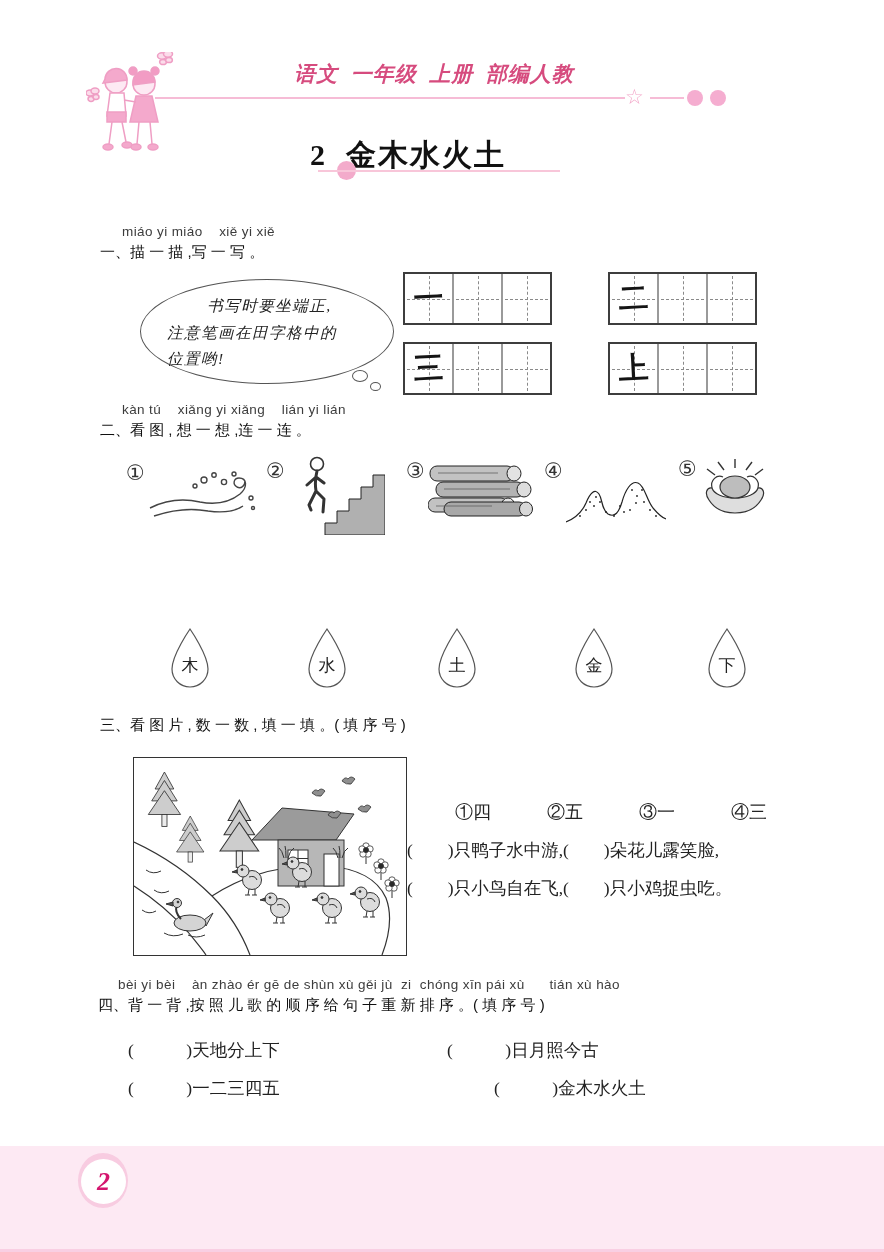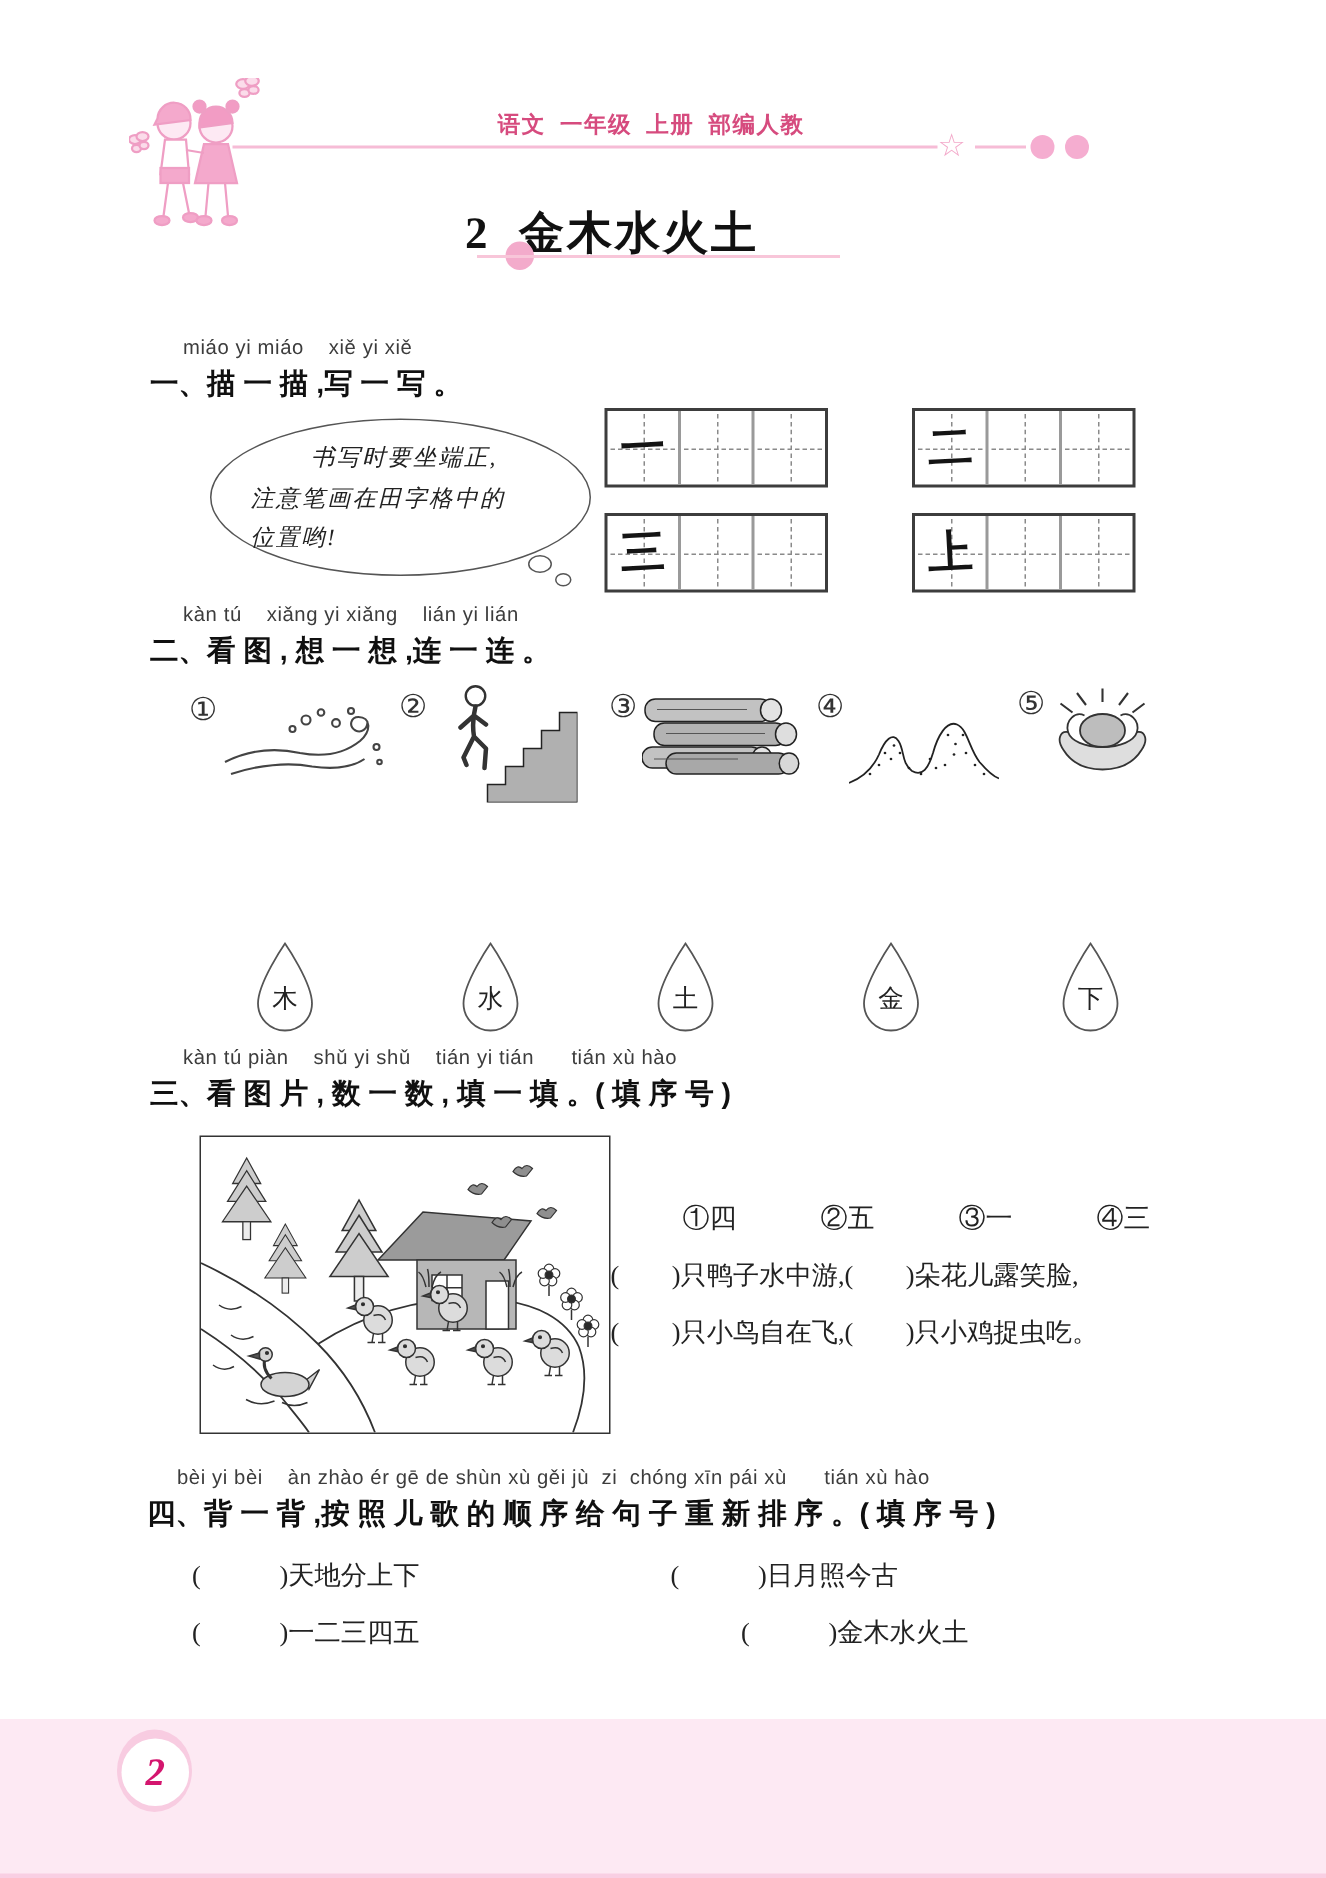--- a/index.html
+++ b/index.html
@@ -2,40 +2,40 @@
 <html><head>
 <meta charset="utf-8">
 <style>
   html,body { margin:0; padding:0; background:#ffffff; }
   #page { position:relative; width:884px; height:1252px; background:#ffffff; overflow:hidden;
           font-family:"Liberation Serif", serif; color:#1a1a1a; }
 
   .abs { position:absolute; }
 
   
-  .header-edition { position:absolute; left:284px; top:74px; width:300px; text-align:center;
-                    font-weight:bold; font-size:15px; letter-spacing:1px; color:#d64b7e;
-                    font-family:"Liberation Serif", serif; white-space:pre; }
+  .header-edition { position:absolute; left:284px; top:60px; width:300px; text-align:center;
+                    font-weight:bold; font-size:21px; letter-spacing:1px; color:#d64b7e;
+                    font-family:"Liberation Serif", serif; white-space:pre;font-style:italic; }
   .header-line1 { position:absolute; left:155px; top:97px; width:470px; border-top:2px solid #f6bcd6; }
   .header-star  { position:absolute; left:625px; top:85px; font-size:21px; color:#f3a9ca;
                   font-family:"DejaVu Sans", sans-serif; }
   .header-line2 { position:absolute; left:650px; top:97px; width:34px; border-top:2px solid #f6bcd6; }
   .header-dot   { position:absolute; width:16px; height:16px; border-radius:50%; background:#f5add0; top:90px; }
 
   
   .lesson-title { position:absolute; left:310px; top:135px; width:280px; text-align:left;
                   font-size:30px; font-weight:bold; letter-spacing:2px; color:#111; white-space:pre; }
   .title-underline { position:absolute; left:318px; top:170px; width:242px; height:2px; background:#f8c6d9; }
   .title-dot { position:absolute; left:337px; top:161px; width:19px; height:19px; border-radius:50%;
                background:#f3abcb; }
 
   .pinyin { position:absolute; font-family:"Liberation Sans", sans-serif; font-size:13.5px;
             color:#3c3c3c; white-space:pre; letter-spacing:0.4px; }
-  .heading { position:absolute; font-family:"Liberation Sans", sans-serif; font-weight:bold;
-             font-size:19px; color:#101010; white-space:pre; }
+  .heading { position:absolute; font-family:"Liberation Sans", sans-serif; font-weight:normal;
+             font-size:15px; color:#101010; white-space:pre; }
   .fill-line { position:absolute; font-size:17.5px; color:#222; white-space:pre; }
 
   
   .bubble { position:absolute; left:140px; top:279px; width:252px; height:103px;
             border:1.4px solid #555; border-radius:50%; background:#fff; }
   .bubble-text { position:absolute; left:26px; top:13px; width:206px; font-size:15.5px;
                  line-height:1.72; letter-spacing:1.5px; color:#222; font-style:italic; }
   .bubble-line { display:block; }
   .bubble-line.first { text-indent:2.6em; }
   .bubble-dot { position:absolute; border:1.2px solid #555; border-radius:50%; background:#fff; }
@@ -266,21 +266,20 @@
     </svg>
     <div class="drop-char">金</div>
   </div>
   <div class="drop" style="left:706px; top:627px;">
     <svg width="42" height="62" viewBox="0 0 42 62">
       <path d="M21,2 C21,2 39,28 39,42 A18,18 0 1,1 3,42 C3,28 21,2 21,2 Z" fill="#fff" stroke="#555" stroke-width="1.2"></path>
     </svg>
     <div class="drop-char">下</div>
   </div>
 
-  <div class="pinyin" style="left:122px; top:697px;">kàn tú piàn    shǔ yi shǔ    tián yi tián      tián xù hào</div>
   <div class="heading" style="left:100px; top:716px;">三、看 图 片 , 数 一 数 , 填 一 填 。( 填 序 号 )</div>
 
   <div class="scene-box">
     <svg width="272" height="197" viewBox="0 0 272 197">
 
       <path d="M0,84 C30,98 56,116 78,138 C96,156 108,176 116,197" fill="none" stroke="#333" stroke-width="1.2"></path>
       <path d="M0,128 C22,142 40,158 54,174 C62,184 68,191 72,197" fill="none" stroke="#333" stroke-width="1.2"></path>
       <path d="M78,138 C112,116 150,106 192,108 C224,110 244,122 252,140 C258,156 256,176 248,197" fill="none" stroke="#333" stroke-width="1.2"></path>
       <path d="M12,112 q7,5 15,1 M20,132 q7,5 15,1 M8,152 q7,5 14,1" fill="none" stroke="#333" stroke-width="1"></path>
 

